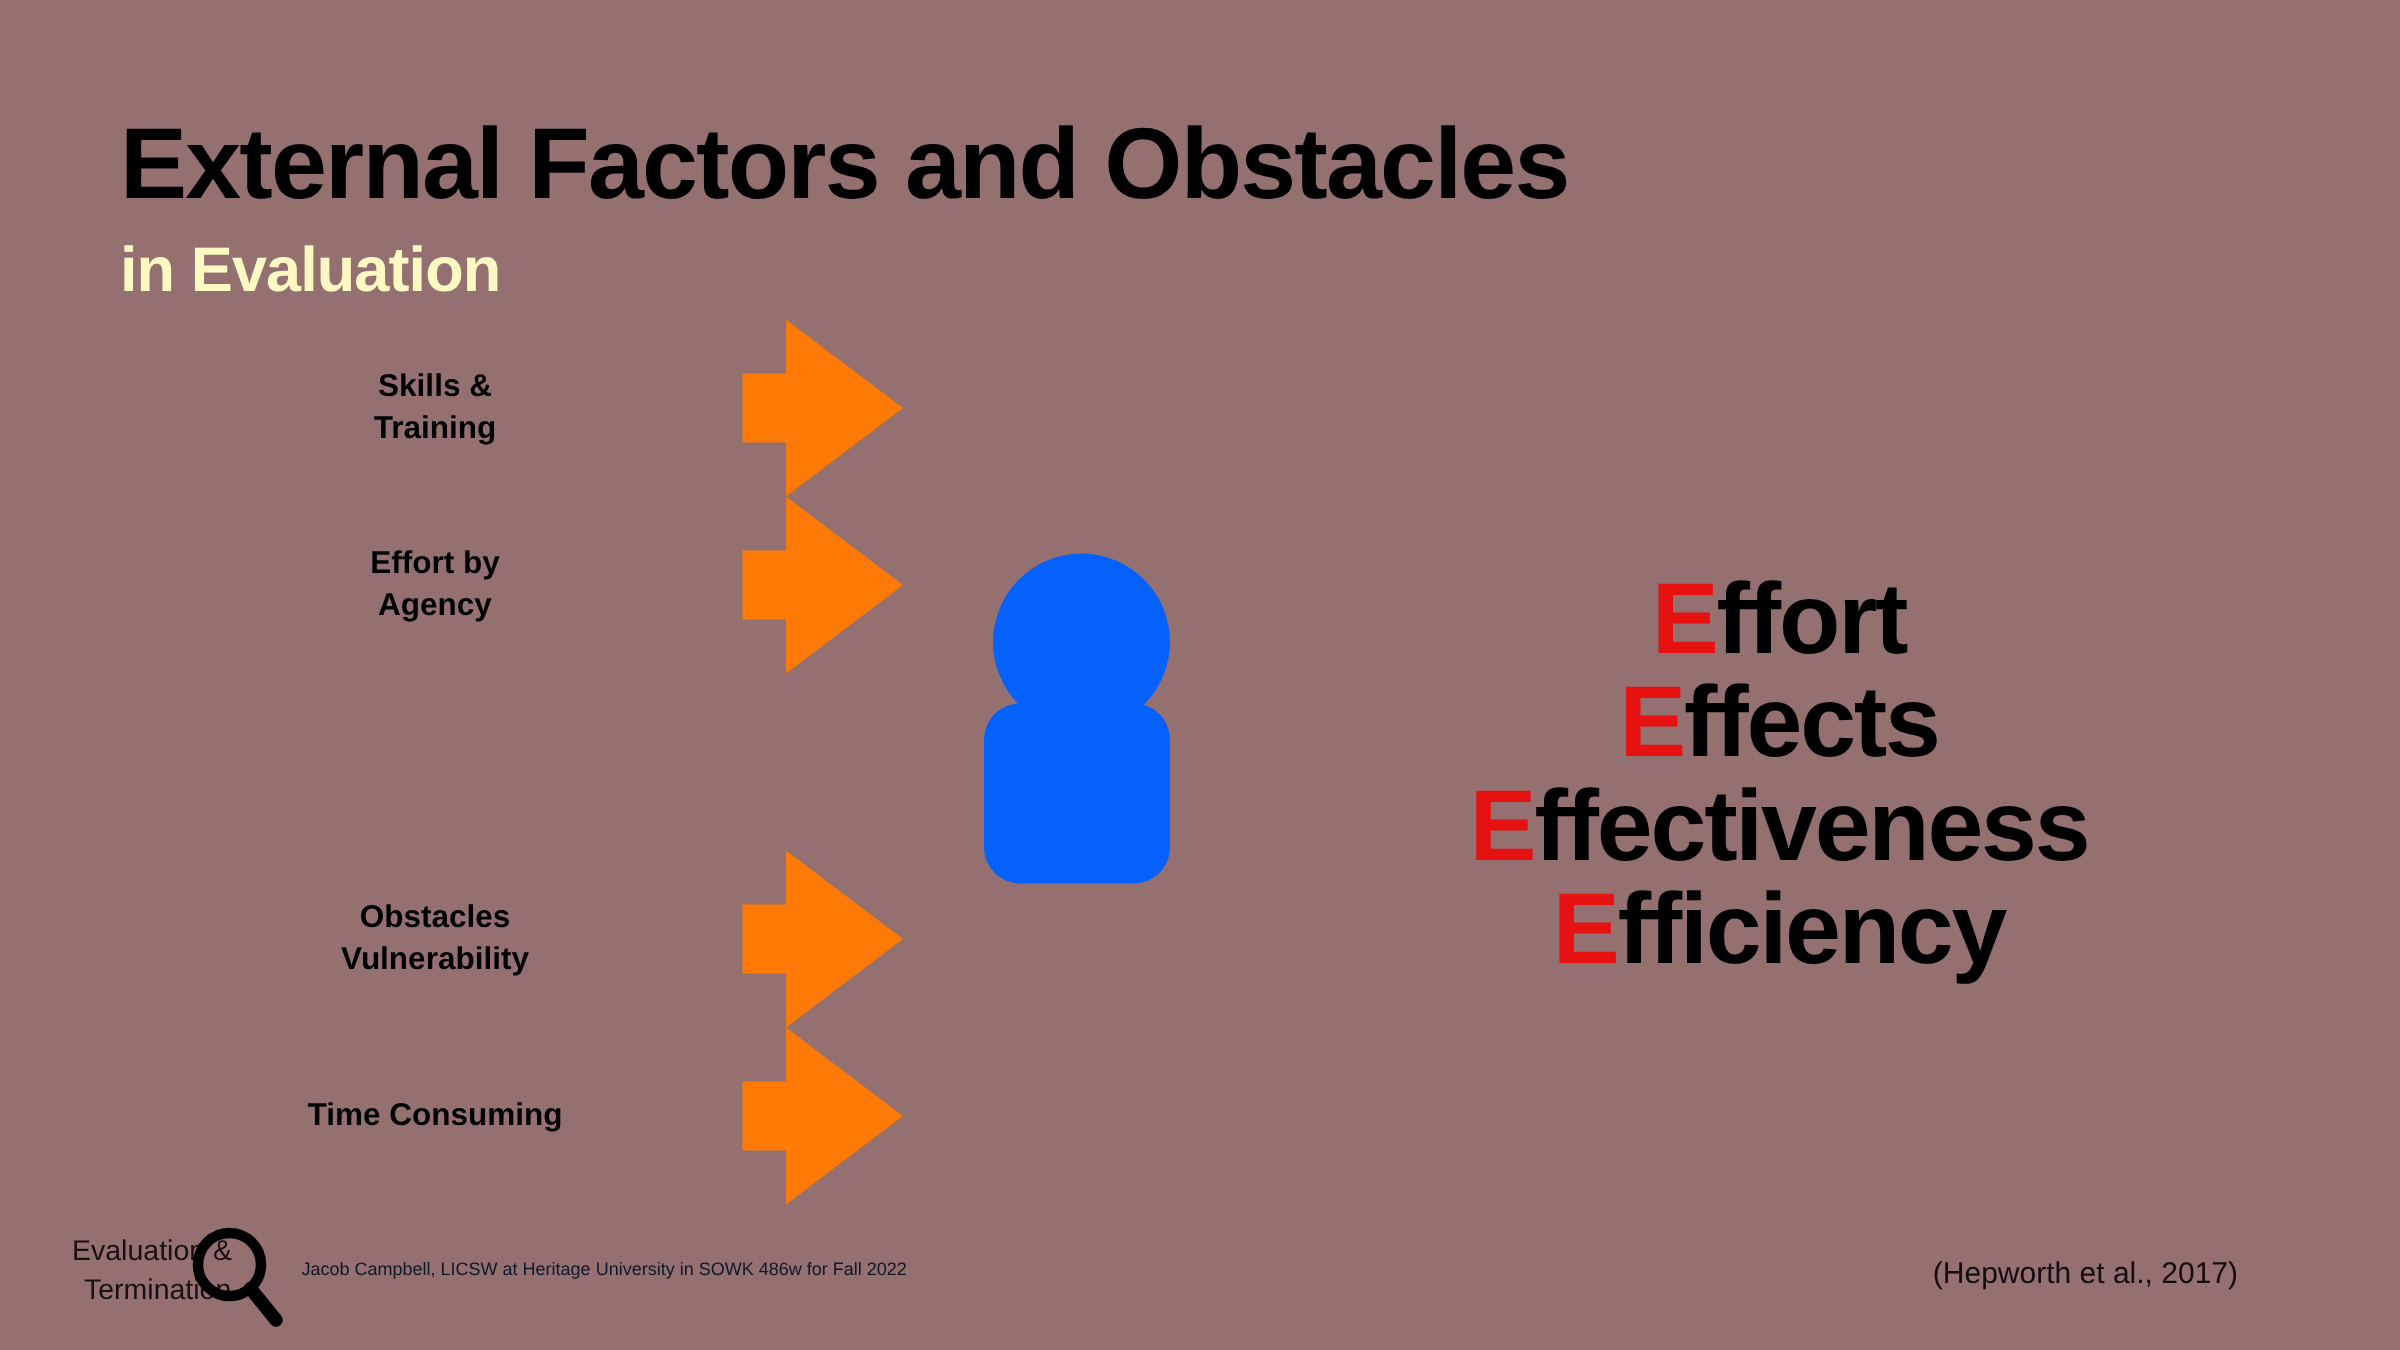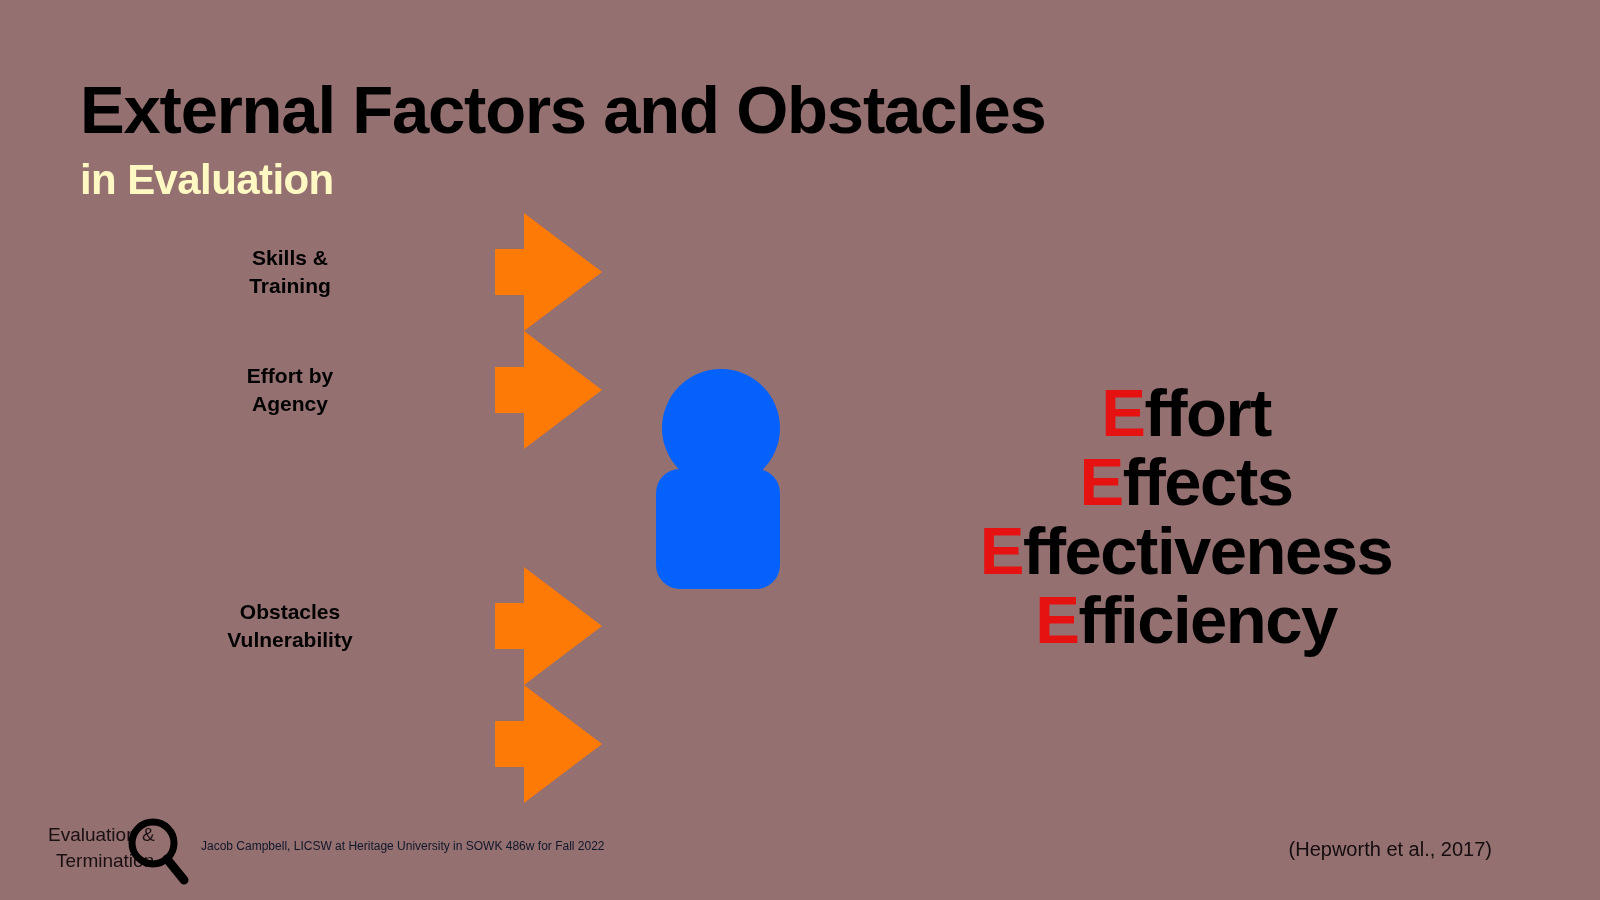--- a/index.html
+++ b/index.html
@@ -184,20 +184,21 @@
 
     <div class="factor-row" style="top:354px;">
       <div class="factor-label">Obstacles
 Vulnerability</div>
       <svg class="factor-arrow" viewBox="0 0 122 118">
         <polygon points="15,36 44,36 44,0 122,59 44,118 44,82 15,82" fill="#fc7a05"></polygon>
       </svg>
     </div>
 
     <div class="factor-row" style="top:472px;">
+      <div class="factor-label">Time Consuming</div>
       <svg class="factor-arrow" viewBox="0 0 122 118">
         <polygon points="15,36 44,36 44,0 122,59 44,118 44,82 15,82" fill="#fc7a05"></polygon>
       </svg>
     </div>
 
   </div>
 
   <svg id="person-figure" viewBox="0 0 146 228">
     <circle cx="71" cy="60" r="59" fill="#0561fb"></circle>
     <rect x="6" y="101" width="124" height="120" rx="24" ry="24" fill="#0561fb"></rect>

